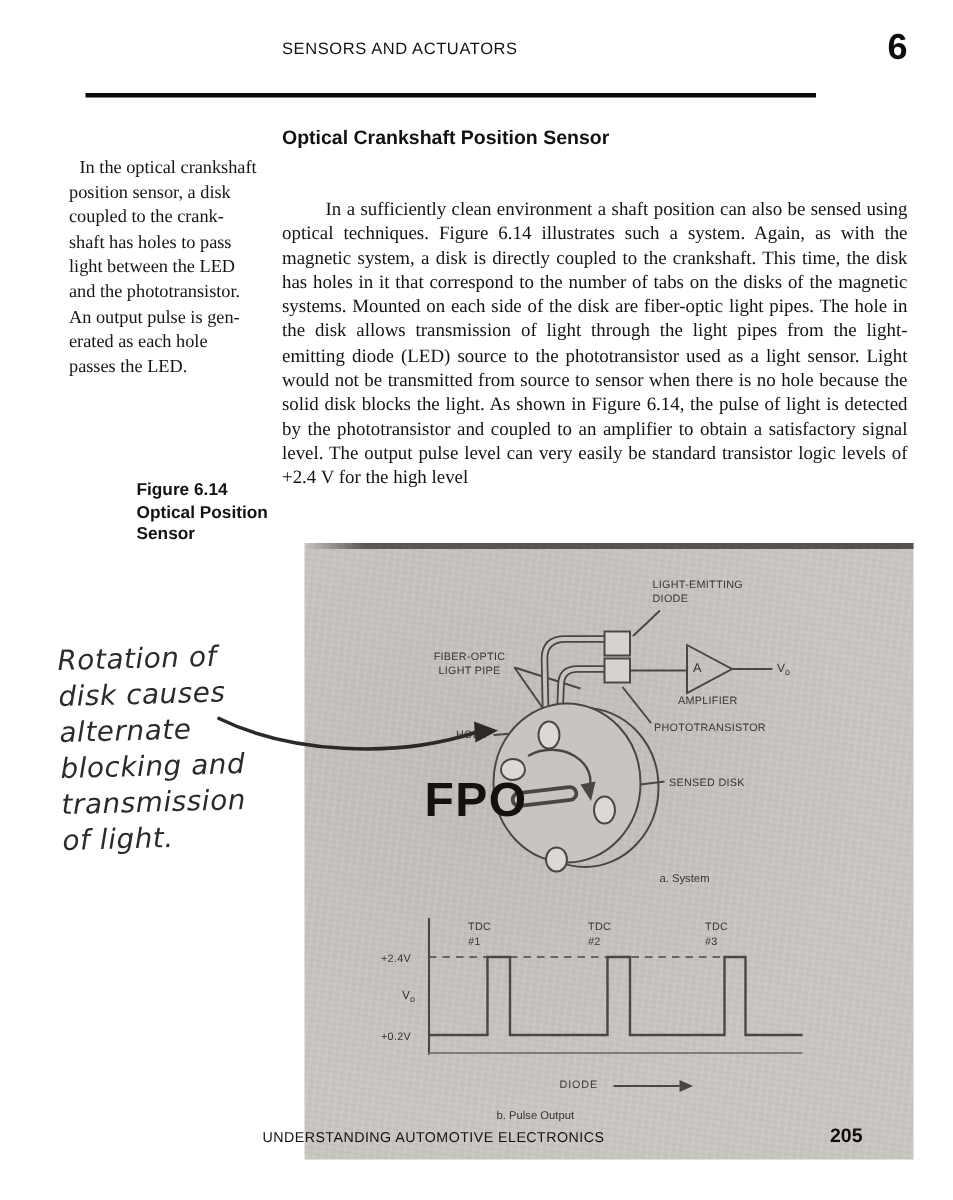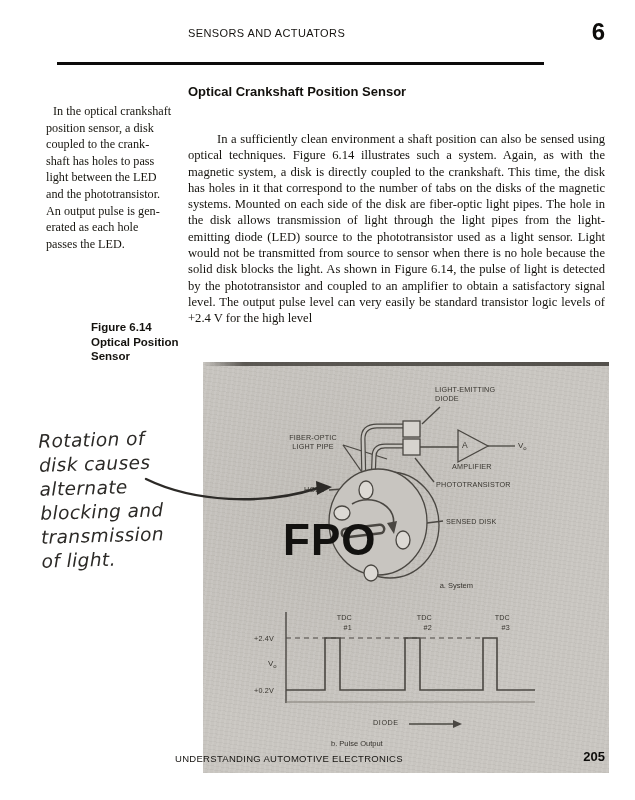--- a/index.html
+++ b/index.html
@@ -11,21 +11,21 @@
     color:#181613;
     overflow:hidden;
   }
   .abs { position:absolute; }
 
   
   .running-title { left:188px; top:27px; font-family:"Liberation Sans",sans-serif; font-size:11px; letter-spacing:.4px; color:#151310; }
   .chapter-number { left:555px; top:18px; width:50px; text-align:right; font-family:"Liberation Sans",sans-serif; font-weight:bold; font-size:24px; color:#0e0d0b; }
   .header-rule { left:57px; top:62px; width:487px; height:3px; background:#0c0b0a; }
   .footer-title { left:175px; top:753px; font-family:"Liberation Sans",sans-serif; font-size:9.5px; letter-spacing:.3px; color:#161411; }
-  .footer-page { left:555px; top:749px; width:50px; text-align:right; font-family:"Liberation Sans",sans-serif; font-weight:bold; font-size:13px; color:#0e0d0b; }
+  .footer-page { left:525px; top:749px; width:50px; text-align:right; font-family:"Liberation Sans",sans-serif; font-weight:bold; font-size:13px; color:#0e0d0b; }
 
   
   .margin-note { left:46px; top:103px; width:143px; font-size:12.2px; line-height:16.6px; white-space:pre-line; text-indent:7px; color:#17150f; }
   .figure-caption { left:60px; top:320px; font-family:"Liberation Sans",sans-serif; font-weight:bold; font-size:11.5px; line-height:14.5px; white-space:pre-line; color:#14120e;margin-left:31px; }
   .handwritten-note { left:40px; top:428px; font-family:"DejaVu Sans",sans-serif; font-style:italic; font-size:18.5px; line-height:24px; letter-spacing:.4px; white-space:pre-line; color:#2c2a27; transform:rotate(-1.6deg); }
 
   
   .section-heading { left:188px; top:84px; font-family:"Liberation Sans",sans-serif; font-weight:bold; font-size:13px; color:#13110d; }
   .body-paragraph { left:188px; top:103px; width:417px; font-size:12.6px; line-height:16.3px; text-align:justify; text-indent:29px; color:#15130e;margin-top:28px; }
 
@@ -36,26 +36,26 @@
     background-image:
       repeating-linear-gradient(97deg, rgba(255,255,255,.07) 0 2px, rgba(0,0,0,0) 2px 5px),
       repeating-linear-gradient(8deg, rgba(88,83,76,.05) 0 1px, rgba(0,0,0,0) 1px 4px),
       radial-gradient(ellipse at 32% 38%, rgba(110,104,96,.10), rgba(0,0,0,0) 62%);
     margin-top: 40px;
   }
   .figure-box::before { content:""; position:absolute; left:0; top:0; width:100%; height:4px;
     background:linear-gradient(90deg, rgba(55,52,47,0) 0%, rgba(55,52,47,.75) 10%, rgba(55,52,47,.8) 100%); }
   .fig-svg { position:absolute; left:0; top:0; width:406px; height:411px; }
   .fig-label { position:absolute; font-family:"Liberation Sans",sans-serif; font-size:7.2px; line-height:9px; letter-spacing:.2px; color:#37342e; white-space:pre-line; }
-  .fig-label.ctr { text-align:right; }
+  .fig-label.ctr { text-align:left; }
   .fig-label.rt  { text-align:center; }
   .gain-label { position:absolute; left:259px; top:78px; font-family:"Liberation Sans",sans-serif; font-size:8.5px; color:#37342e; }
   .vo { position:absolute; font-family:"Liberation Sans",sans-serif; font-size:8px; color:#37342e; }
   .vo .sub { font-size:6px; vertical-align:-2px; }
-  .fpo-watermark { position:absolute; left:80px; top:153px; font-family:"Liberation Sans",sans-serif; font-weight:800; font-size:44px; letter-spacing:1px; color:#131210; }
+  .fpo-watermark { position:absolute; left:80px; top:153px; font-family:"Liberation Sans",sans-serif; font-weight:800; font-size:32px; letter-spacing:1px; color:#131210; }
   .caption-a { position:absolute; left:130px; top:219px; width:140px; text-align:right; font-family:"Liberation Sans",sans-serif; font-size:7.5px; color:#37342e; }
   .caption-b { position:absolute; left:128px; top:377px; width:145px; text-align:left; font-family:"Liberation Sans",sans-serif; font-size:7.5px; color:#37342e; }
 
   
   .annotation-arrow { left:138px; top:462px; width:200px; height:50px; z-index:3; }
 </style>
 </head>
 <body>
 
 <div class="abs running-title">SENSORS AND ACTUATORS</div>

